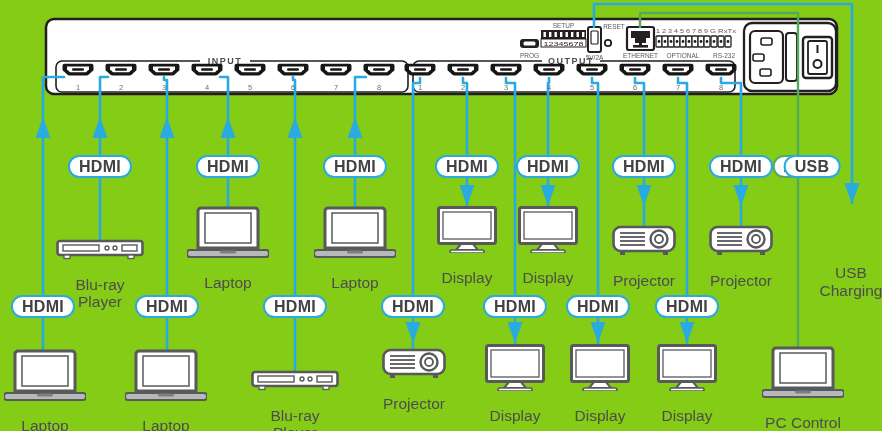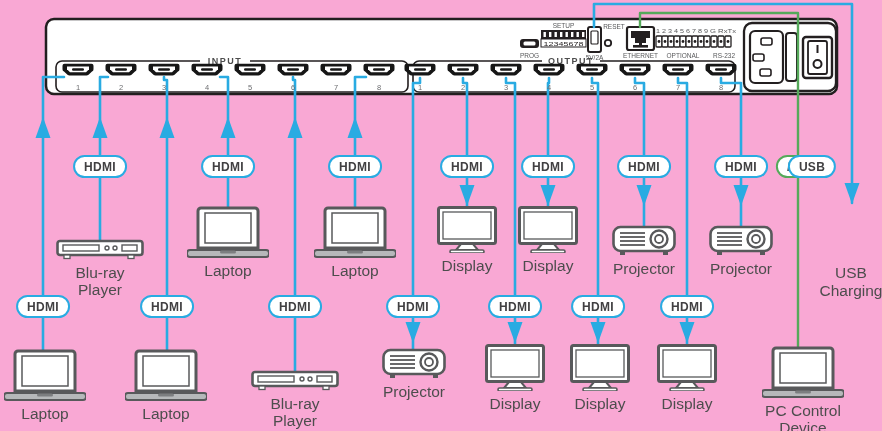--- a/index.html
+++ b/index.html
@@ -1,31 +1,31 @@
 <!DOCTYPE html>
 <html><head>
 <meta charset="utf-8">
 <style>
   html,body{margin:0;padding:0;background:#fff;}
-  #stage{position:relative;width:882px;height:431px;background:#f9a8d4;overflow:hidden;
+  #stage{position:relative;width:882px;height:431px;background:#84cc16;overflow:hidden;
          font-family:"Liberation Sans",sans-serif;}
   #art{position:absolute;left:0;top:0;}
   svg text{font-family:"Liberation Sans",sans-serif;}
   .t-group{font-size:9px;font-weight:bold;fill:#4D4D4D;letter-spacing:1.5px;text-anchor:middle;}
   .t-ctrl{font-size:6.5px;fill:#58595B;text-anchor:middle;}
   .t-num{font-size:7.5px;fill:#6d6e71;text-anchor:middle;}
   .t-pins{font-size:5.8px;fill:#58595B;}
   .t-dip{font-size:5.5px;fill:#231F20;}
   .badge{position:absolute;transform:translateX(-50%);display:inline-flex;align-items:center;
          justify-content:center;height:23px;padding:0 9px;background:#fff;
-         border:2.5px solid #29ABE2;border-radius:14px;font-weight:bold;font-size:12px;
+         border:2.5px solid #29ABE2;border-radius:14px;font-weight:bold;font-size:16px;
          color:#414042;letter-spacing:.3px;box-sizing:border-box;line-height:1;white-space:nowrap;}
   .badge.eth{border-color:#55A95A;font-style:italic;}
   .dev{position:absolute;display:flex;flex-direction:column;align-items:center;}
-  .dev .lbl{margin-top:4px;font-size:15.5px;line-height:1.12;color:#4D4D4D;text-align:center;white-space:nowrap;}
+  .dev .lbl{margin-top:16px;font-size:15.5px;line-height:1.12;color:#4D4D4D;text-align:center;white-space:nowrap;}
   .dev.wrap .lbl{white-space:normal;}
   .txt-label{position:absolute;transform:translateX(-50%);font-size:15.5px;line-height:1.15;
              color:#4D4D4D;text-align:center;}
 </style>
 </head>
 <body>
 
 <div id="stage">
 
 <svg id="art" width="882" height="431" viewBox="0 0 882 431">

